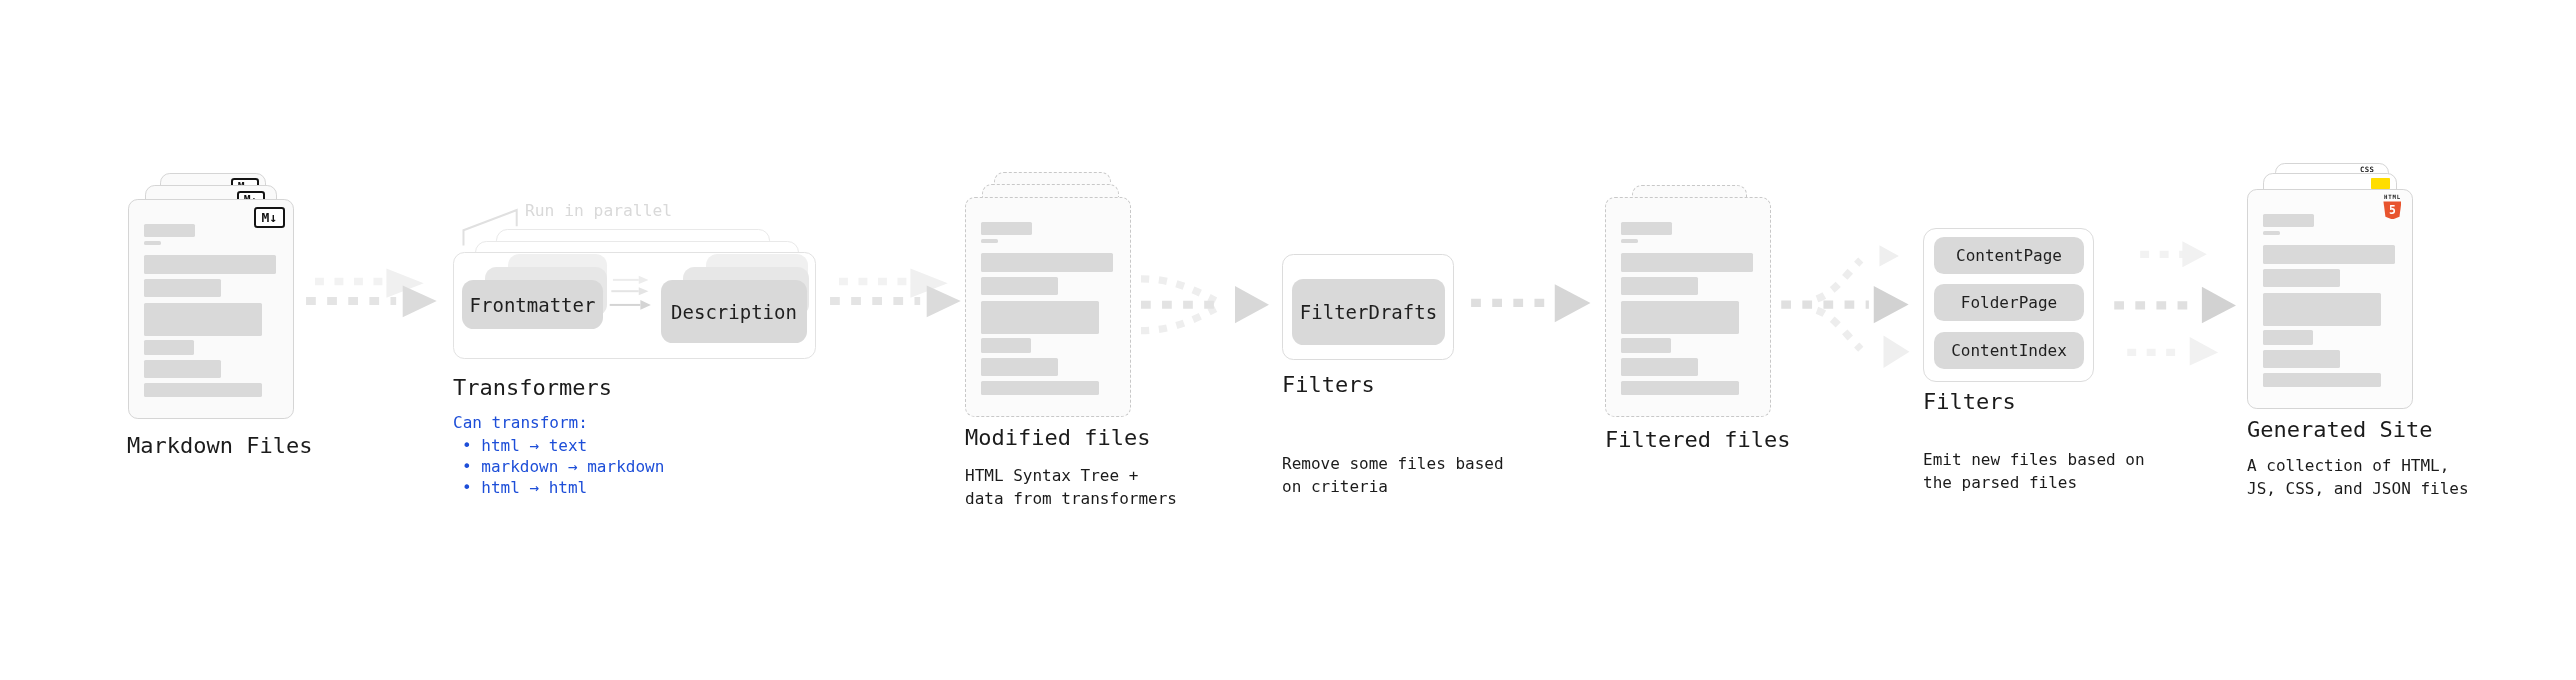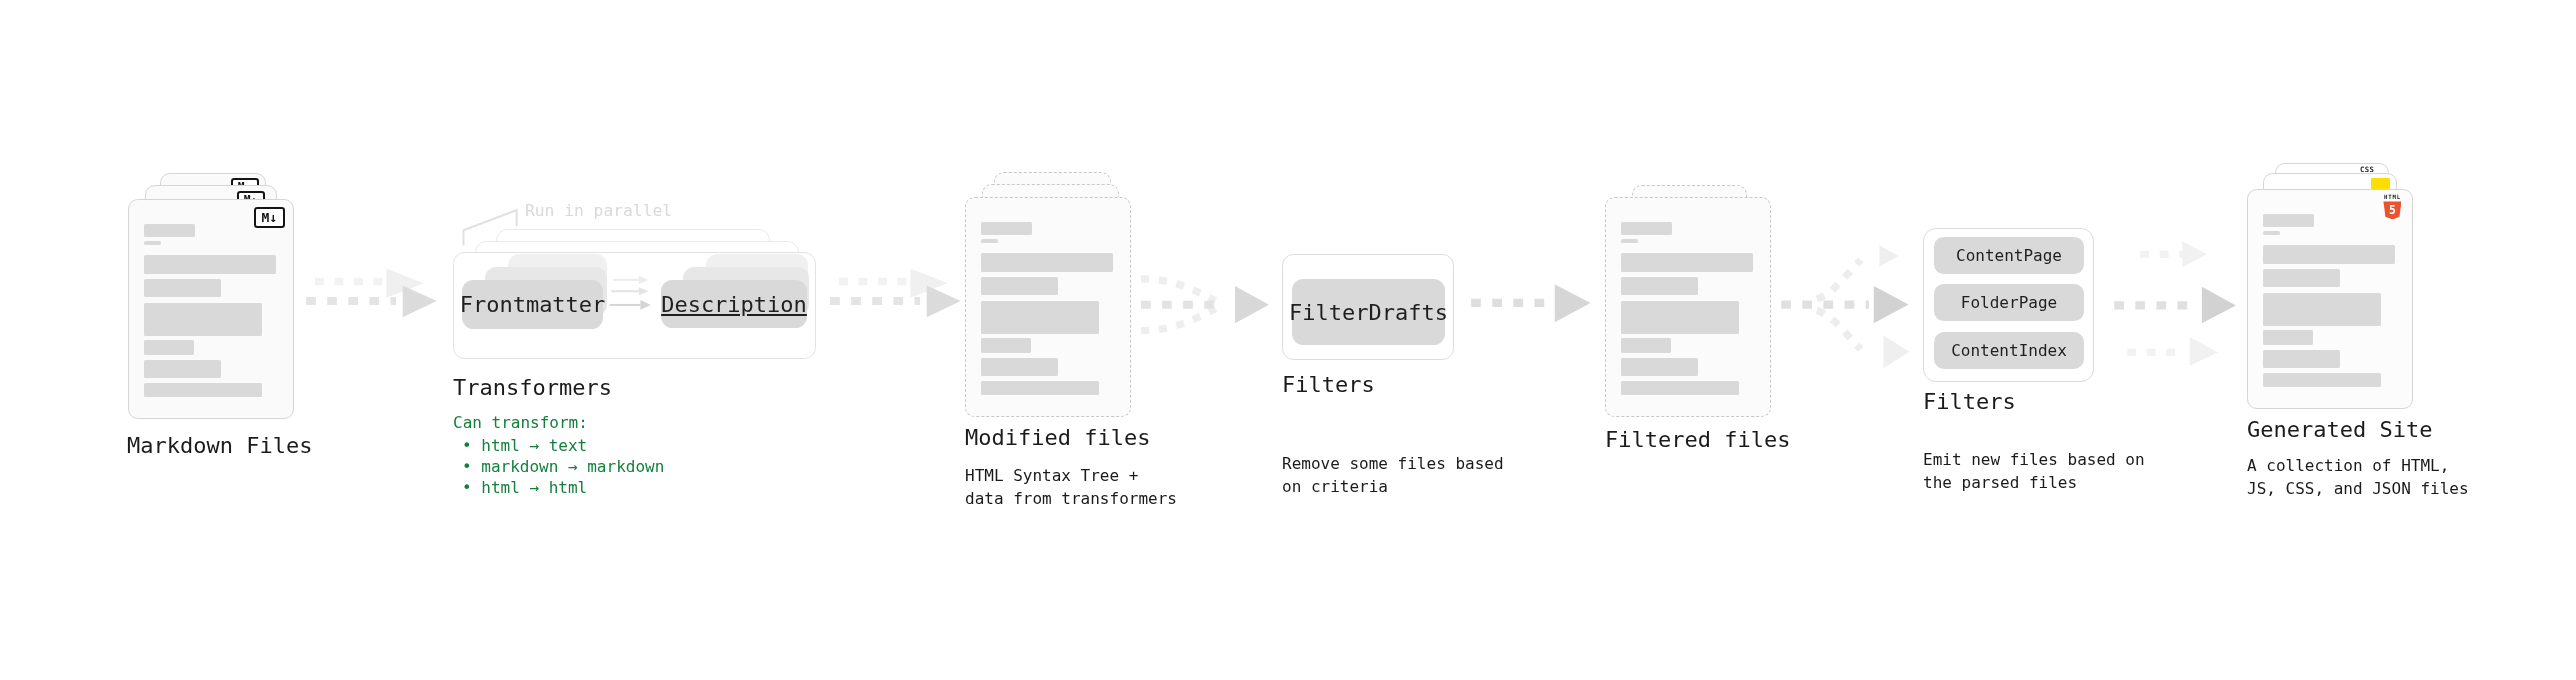--- a/index.html
+++ b/index.html
@@ -20,27 +20,27 @@
               background:#fff; border:2.4px solid #141414; border-radius:3.3px; color:#141414;
               font-weight:bold; }
   .md-badge.front { width:31px; height:21px; font-size:13px; right:8.1px; top:6.5px; }
   .md-badge.small { width:28px; height:18.7px; font-size:11.4px; }
 
   
   .frame { position:absolute; background:#ffffff; border:1.6px solid #e2e2e2; border-radius:11.4px; }
   .frame.back { border-color:#e9e9e9; }
 
   .pill { position:absolute; background:#d9d9d9; border-radius:11.4px; display:flex;
-          align-items:center; justify-content:center; font-size:22px; color:#1f1f1f; }
+          align-items:center; justify-content:center; font-size:19px; color:#1f1f1f; }
   .pill.ghost1 { background:#e7e7e7; }
   .pill.ghost2 { background:#f0f0f0; }
 
   .stage-label { position:absolute; font-size:22px; color:#1b1b1b; white-space:nowrap; }
   .stage-sub   { position:absolute; font-size:16px; color:#1b1b1b; line-height:23px; white-space:pre-line; }
-  .note-line   { position:absolute; font-size:16px; color:#15803d; white-space:nowrap; }
+  .note-line   { position:absolute; font-size:16px; color:#1d4ed8; white-space:nowrap; }
   .annotation  { position:absolute; font-size:16.3px; color:#d9d9d9; white-space:nowrap; }
 
   
   .css-badge { position:absolute; width:22px; text-align:center; }
   .css-badge .css-txt { font-size:7.3px; font-weight:bold; color:#222; line-height:7.3px; letter-spacing:0.4px; }
   .css-badge .css-bar { height:3.3px; width:100%; margin-top:0.8px; border-radius:0.8px; }
   .js-badge  { position:absolute; width:18.7px; height:10.6px; border-radius:0.8px; }
   .html5-badge { position:absolute; width:19.5px; text-align:center; }
   .html5-badge .h5-txt { font-size:5.7px; font-weight:bold; color:#222; letter-spacing:0.8px; line-height:6.5px; }
   .html5-badge .h5-shield { width:18px; height:18px; margin:0.8px auto 0;
@@ -103,21 +103,21 @@
       <line x1="6" y1="11" x2="38" y2="11" stroke="#ececec" stroke-width="2.5"></line>
         <polygon points="38,6 50,11 38,16" fill="#ececec"></polygon>
       <line x1="4" y1="25" x2="38" y2="25" stroke="#e4e4e4" stroke-width="2.5"></line>
         <polygon points="38,20 50,25 38,30" fill="#e4e4e4"></polygon>
       <line x1="2" y1="42" x2="40" y2="42" stroke="#d4d4d4" stroke-width="2.5"></line>
         <polygon points="40,36 53,42 40,48" fill="#d4d4d4"></polygon>
     </svg>
 
     <div class="pill ghost2" style="left:706px; top:254px; width:102px; height:49px;"></div>
     <div class="pill ghost1" style="left:683px; top:267px; width:126px; height:49px;"></div>
-    <div class="pill" style="left:661px; top:280px; width:146px; height:48px;text-decoration:underline;">Description</div>
+    <div class="pill" style="left:661px; top:280px; width:146px; height:63px;">Description</div>
 
     <div class="stage-label" style="left:453px; top:375px;">Transformers</div>
     <div class="note-line" style="left:453px; top:413px;">Can transform:</div>
     <div class="note-line" style="left:462px; top:436px;">• html → text</div>
     <div class="note-line" style="left:462px; top:457px;">• markdown → markdown</div>
     <div class="note-line" style="left:462px; top:478px;">• html → html</div>
   </div>
 
   <svg class="abs" style="left:826px; top:265px;" width="138" height="59" viewBox="0 0 170 72">
     <g>

